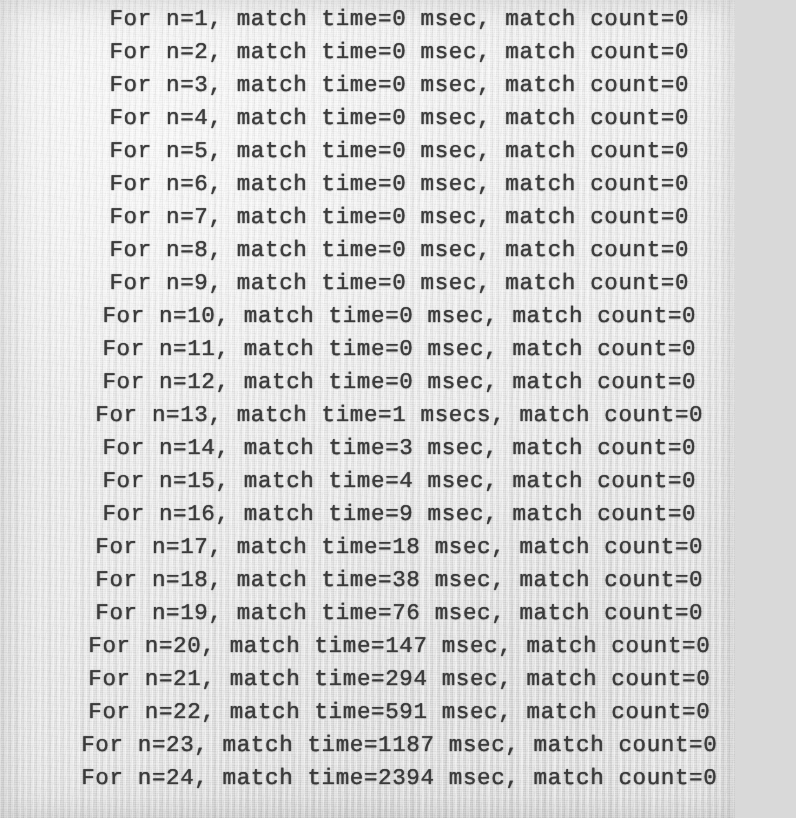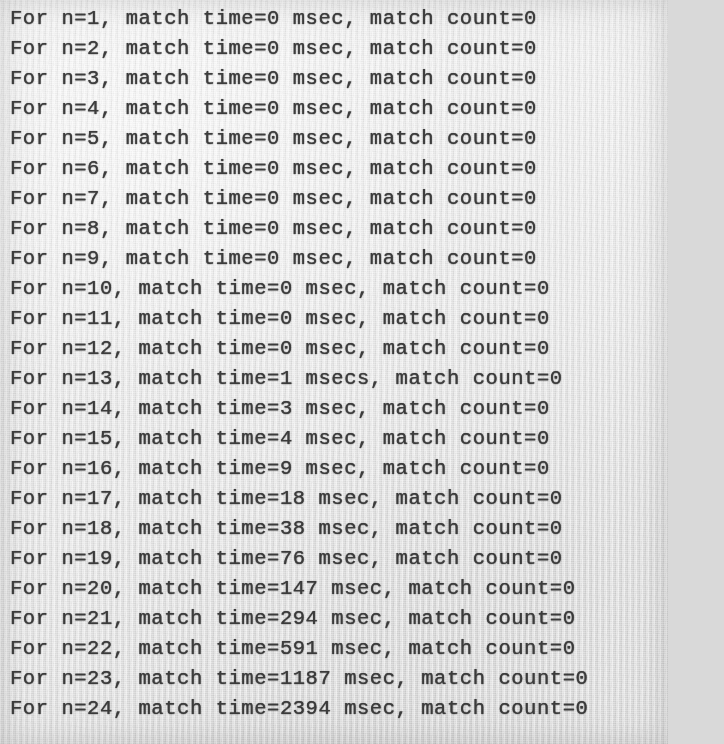--- a/index.html
+++ b/index.html
@@ -33,20 +33,21 @@
         0deg,
         rgba(0,0,0,0.020) 0px,
         rgba(0,0,0,0.020) 1px,
         rgba(255,255,255,0.20) 1px,
         rgba(255,255,255,0.20) 2px
       ),
       radial-gradient(ellipse 70% 55% at 22% 18%, rgba(255,255,255,0.55), rgba(255,255,255,0) 70%),
       radial-gradient(ellipse 60% 50% at 85% 75%, rgba(0,0,0,0.045), rgba(0,0,0,0) 72%),
       radial-gradient(ellipse 80% 60% at 50% 100%, rgba(0,0,0,0.05), rgba(0,0,0,0) 70%),
       linear-gradient(175deg, #efefef 0%, #e7e7e7 45%, #e2e2e2 100%);
+    text-align: center;
   }
 
   
   #scan-grain {
     position: absolute;
     inset: 0;
     pointer-events: none;
     opacity: 0.5;
     background-image:
       repeating-linear-gradient(

